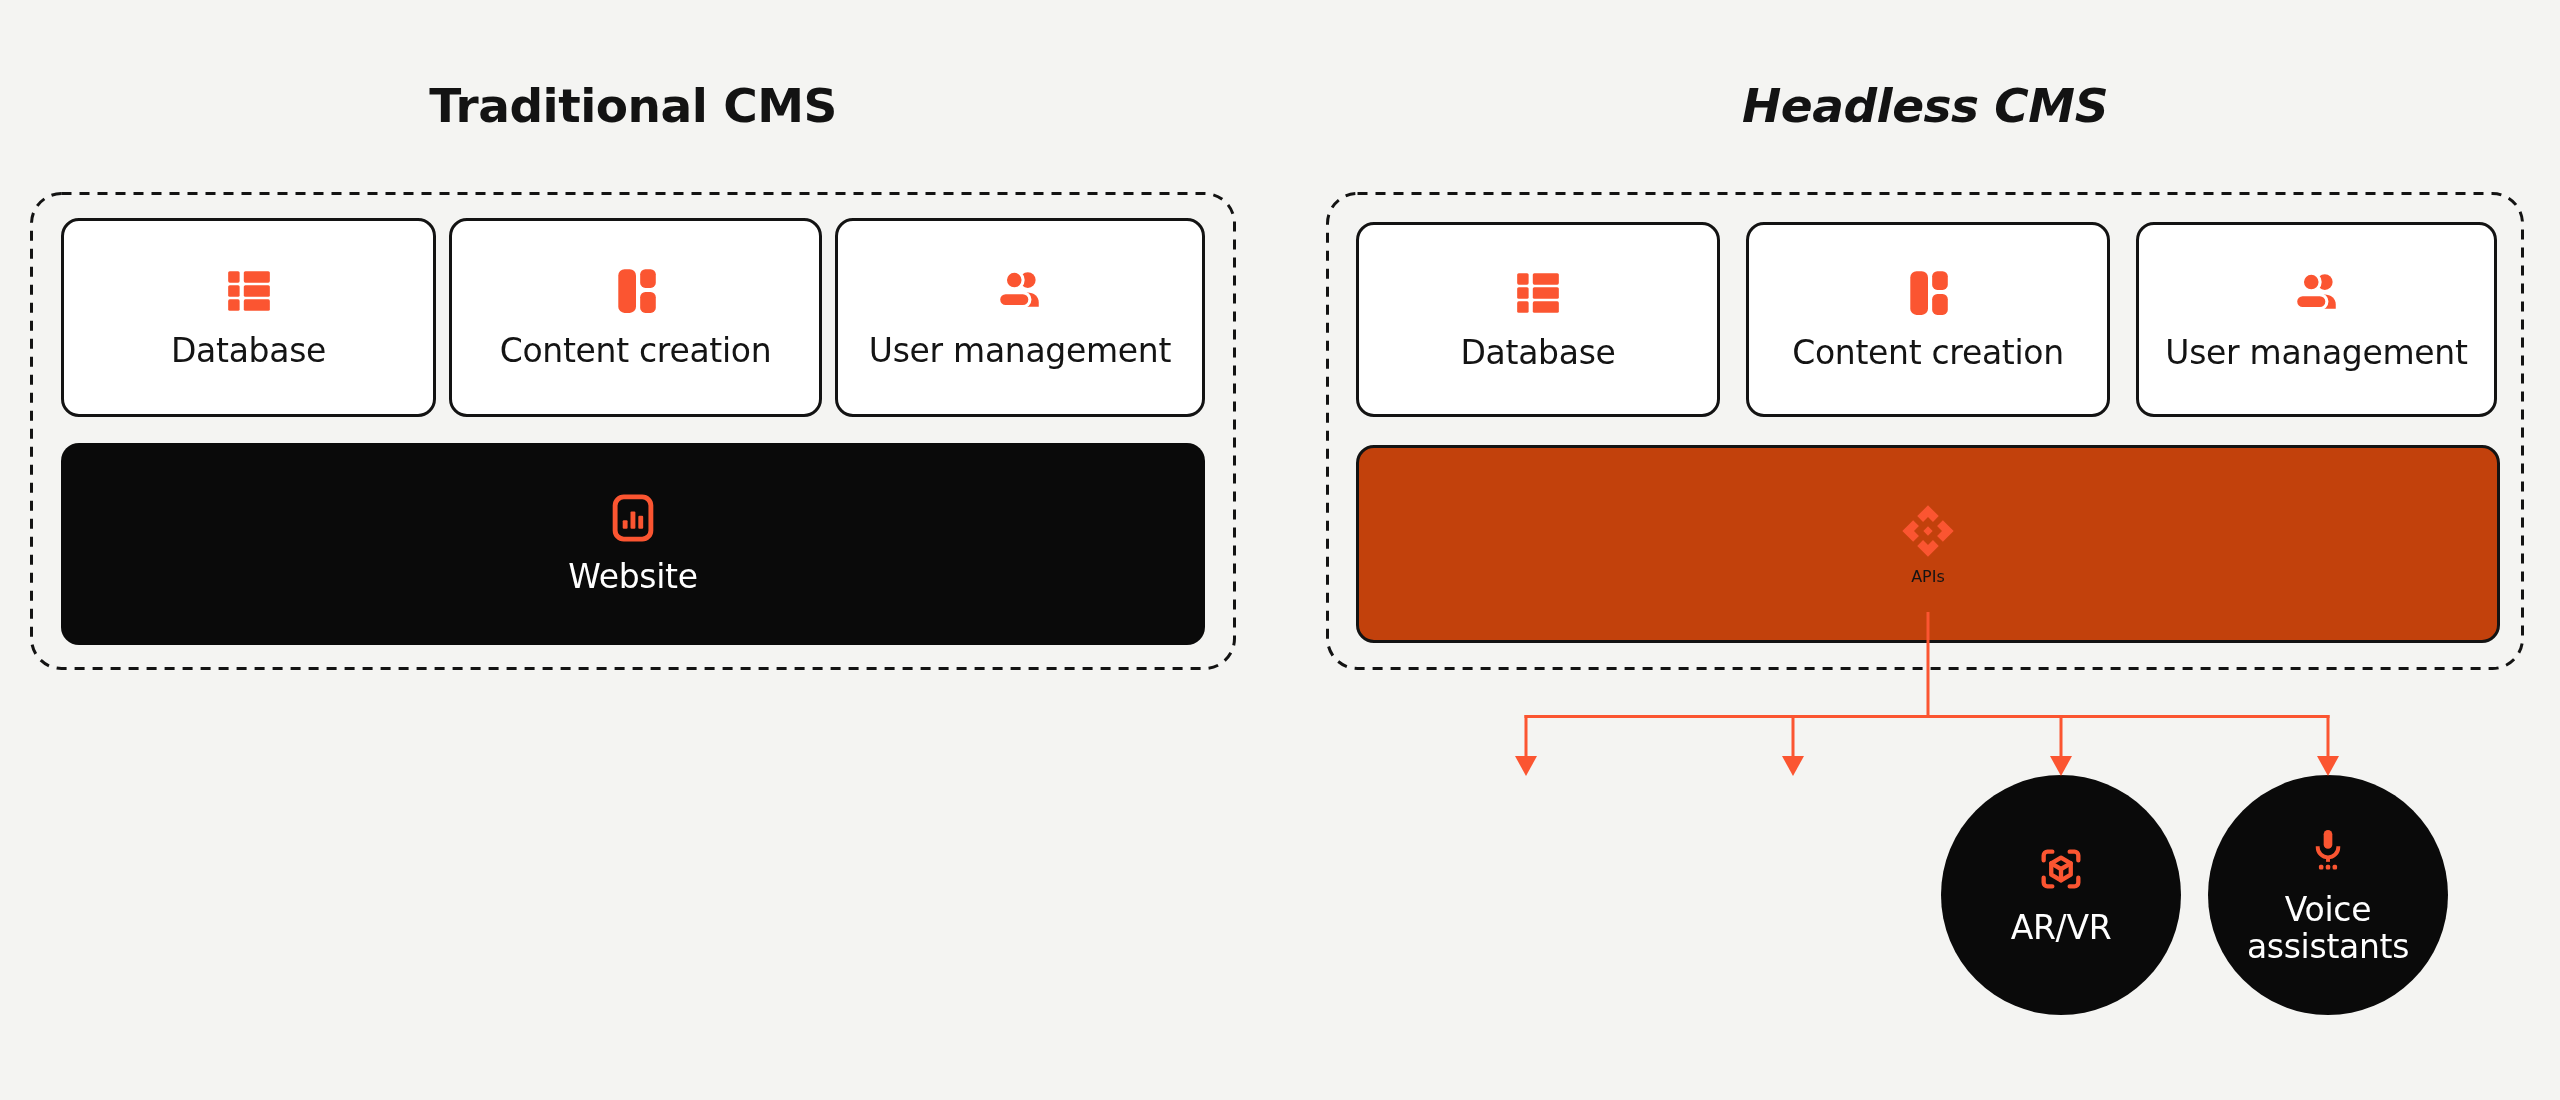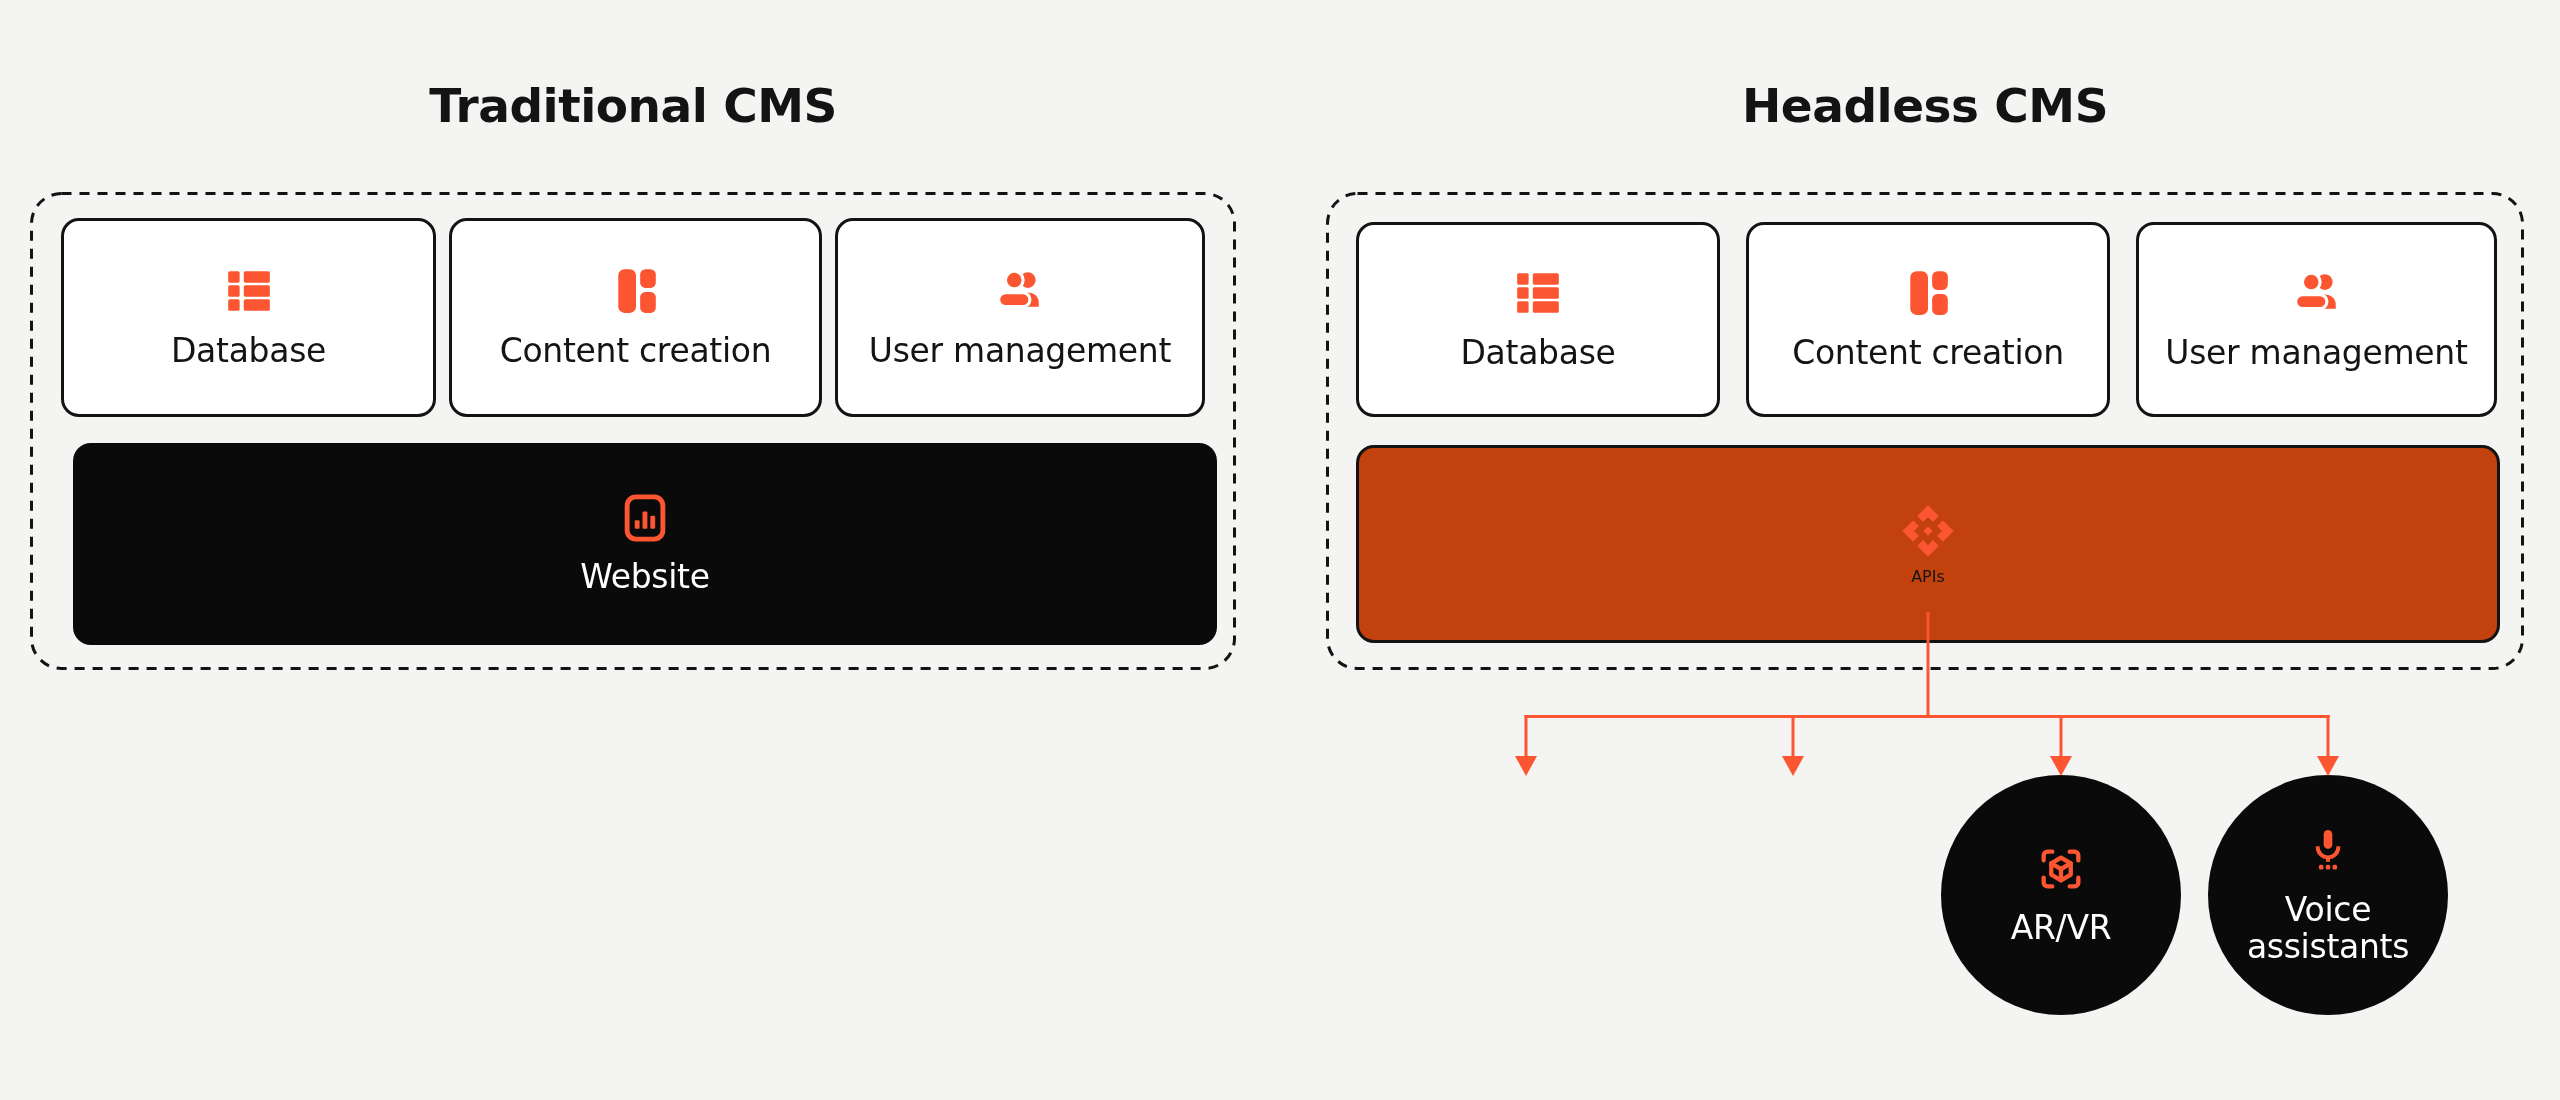--- a/index.html
+++ b/index.html
@@ -14,21 +14,21 @@
   .dashed-svg{position:absolute;overflow:visible;}
   .fbox{
     position:absolute;background:#FFFFFF;border:3px solid #131313;border-radius:18px;
     box-sizing:border-box;display:flex;flex-direction:column;align-items:center;
     justify-content:center;gap:15px;
   }
   .fbox .label, .bar-label{font-size:33px;letter-spacing:-0.3px;color:#141414;}
   .website-bar{
     position:absolute;left:61px;top:443px;width:1144px;height:202px;background:#0A0A0A;
     border-radius:18px;display:flex;flex-direction:column;align-items:center;
-    justify-content:center;gap:13px;margin-left:12px;
+    justify-content:center;gap:13px;
   }
   .website-bar .bar-label{color:#FFFFFF;}
   .api-box{
     position:absolute;left:1356px;top:445px;width:1144px;height:198px;background:#c2410c;
     border:3px solid #131313;border-radius:18px;box-sizing:border-box;
     display:flex;flex-direction:column;align-items:center;justify-content:center;gap:8px;
   }
   .circle{
     position:absolute;top:775px;width:240px;height:240px;border-radius:50%;
     background:#0A0A0A;display:flex;flex-direction:column;align-items:center;
@@ -91,21 +91,21 @@
       <rect x="7.5" y="4.5" width="33" height="39" rx="8" fill="none" stroke="#FB5531" stroke-width="4.5"></rect>
       <g fill="#FB5531">
         <rect x="14.5" y="26" width="4.5" height="8" rx="1"></rect>
         <rect x="21.7" y="18" width="4.5" height="16" rx="1"></rect>
         <rect x="28.9" y="22" width="4.5" height="12" rx="1"></rect>
       </g>
     </svg>
     <div class="bar-label">Website</div>
   </div>
 
-  <div class="title" style="left:1326px;width:1198px;">Headless CMS</div>
+  <div class="title" style="left:1326px;width:1198px;font-style:italic;">Headless CMS</div>
 
   <svg class="dashed-svg" style="left:1326px;top:192px;" width="1198" height="478">
     <rect x="1.5" y="1.5" width="1195" height="475" rx="30" fill="none" stroke="#131313" stroke-width="3" stroke-dasharray="10 8"></rect>
   </svg>
 
   <div class="fbox" style="left:1356px;top:222px;width:364px;height:195px;">
     <svg class="icon" width="50" height="50" viewBox="0 0 48 48">
       <g fill="#FB5531">
         <rect x="4" y="5" width="11" height="11" rx="1.5"></rect>
           <rect x="19" y="5" width="25" height="11" rx="1.5"></rect>

